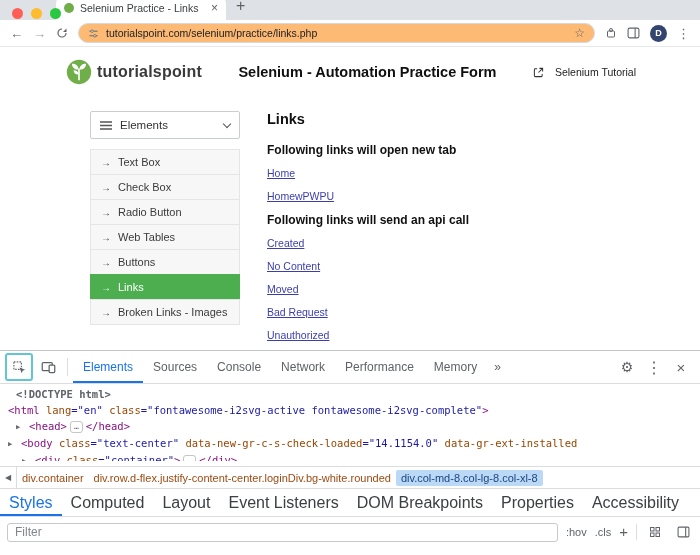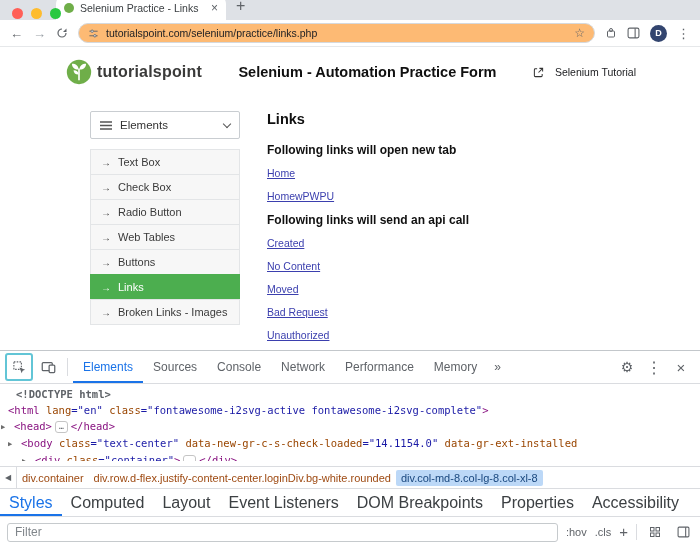--- a/index.html
+++ b/index.html
@@ -249,21 +249,21 @@
     <div class="dt-right">
       <div class="gear">⚙</div>
       <div>⋮</div>
       <div class="dt-x">×</div>
     </div>
   </div>
 
   <div class="dt-dom">
       <div class="dom-line" style="padding-left: 16px; font-weight: bold;"><span class="tk-doc">&lt;!DOCTYPE html&gt;</span></div>
       <div class="dom-line" style="padding-left: 8px;"><span class="tk-tag">&lt;html</span><span class="tk-attr"> lang</span><span class="tk-val">="en"</span><span class="tk-attr"> class</span><span class="tk-val">="fontawesome-i2svg-active fontawesome-i2svg-complete"</span><span class="tk-tag">&gt;</span></div>
-      <div class="dom-line" style="padding-left: 1px;"><span class="dom-arrow">▶</span><span class="tk-tag">&lt;head&gt;</span><span class="tk-ell">…</span><span class="tk-tag">&lt;/head&gt;</span></div>
+      <div class="dom-line" style="padding-left: 16px;"><span class="dom-arrow">▶</span><span class="tk-tag">&lt;head&gt;</span><span class="tk-ell">…</span><span class="tk-tag">&lt;/head&gt;</span></div>
       <div class="dom-line" style="padding-left: 8px;"><span class="dom-arrow">▶</span><span class="tk-tag">&lt;body</span><span class="tk-attr"> class</span><span class="tk-val">="text-center"</span><span class="tk-attr"> data-new-gr-c-s-check-loaded</span><span class="tk-val">="14.1154.0"</span><span class="tk-attr"> data-gr-ext-installed</span></div>
       <div class="dom-line clipped" style="padding-left: 22px;"><span class="dom-arrow">▶</span><span class="tk-tag">&lt;div</span><span class="tk-attr"> class</span><span class="tk-val">="container"</span><span class="tk-tag">&gt;</span><span class="tk-ell">…</span><span class="tk-tag">&lt;/div&gt;</span></div>
     </div>
 
   <div class="dt-crumbs">
     <div class="crumb-nav">◀</div>
     <div style="display:flex;align-items:center">
         <span class="crumb">div.container</span>
         <span class="crumb">div.row.d-flex.justify-content-center.loginDiv.bg-white.rounded</span>
         <span class="crumb selected">div.col-md-8.col-lg-8.col-xl-8</span>

